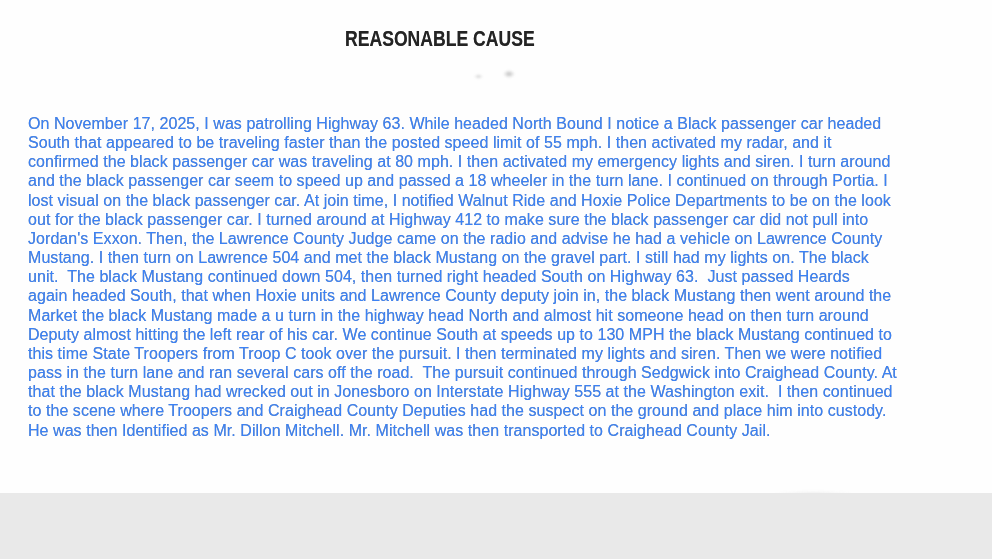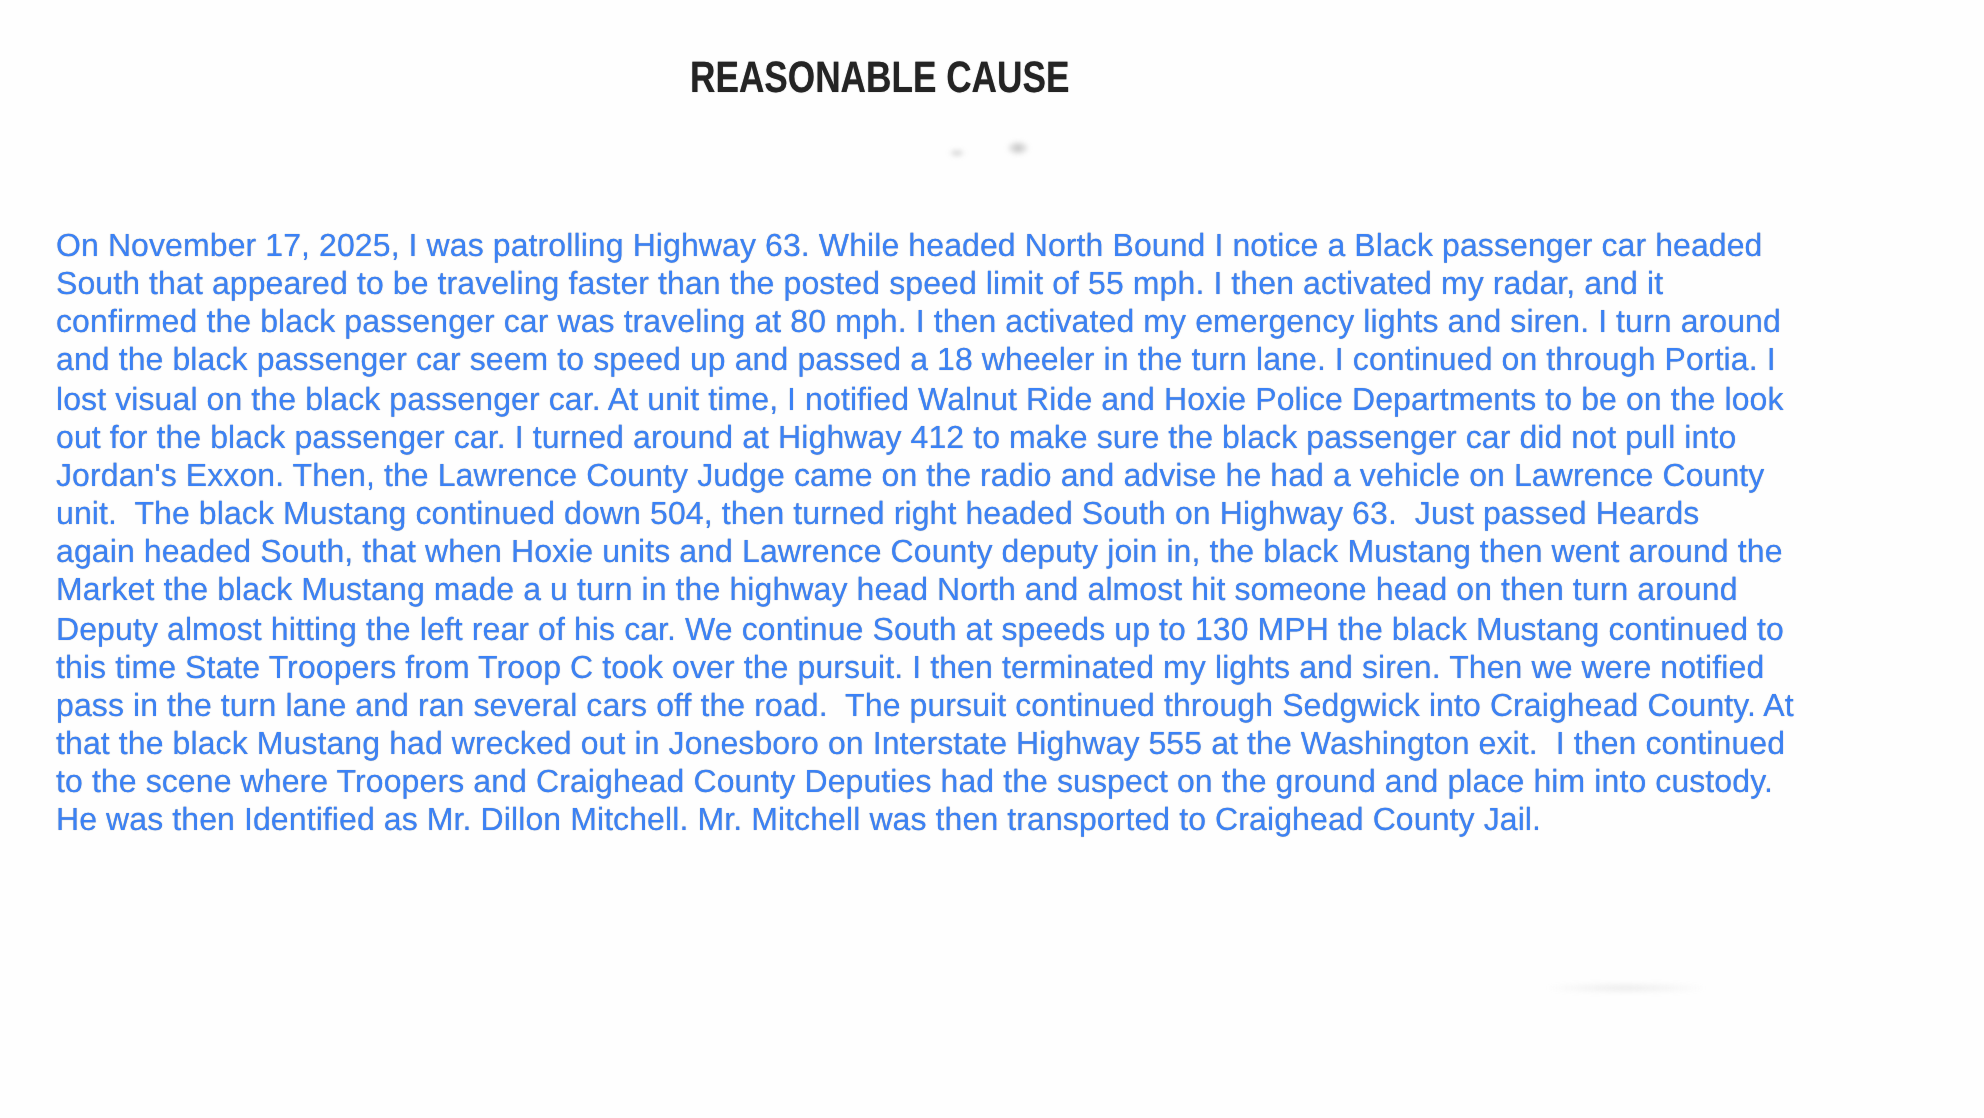--- a/index.html
+++ b/index.html
@@ -3,21 +3,21 @@
 <meta charset="utf-8">
 <style>
   html, body {
     margin: 0;
     padding: 0;
     background: #e9e9e9;
   }
   .page {
     position: relative;
     width: 992px;
-    height: 559px;
+    height: 493px;
     background: #fefefe;
     overflow: hidden;
     font-family: "Liberation Sans", "DejaVu Sans", sans-serif;
   }
   .doc-title {
     position: absolute;
     left: 345px;
     top: 26px;
     font-size: 22px;
     font-weight: 700;
@@ -78,23 +78,24 @@
 
   <div class="smudge smudge-1"></div>
   <div class="smudge smudge-2"></div>
   <div class="smudge smudge-3"></div>
 
   <div class="doc-body">
       <div class="line">On November 17, 2025, I was patrolling Highway 63. While headed North Bound I notice a Black passenger car headed</div>
       <div class="line">South that appeared to be traveling faster than the posted speed limit of 55 mph. I then activated my radar, and it</div>
       <div class="line">confirmed the black passenger car was traveling at 80 mph. I then activated my emergency lights and siren. I turn around</div>
       <div class="line">and the black passenger car seem to speed up and passed a 18 wheeler in the turn lane. I continued on through Portia. I</div>
-      <div class="line">lost visual on the black passenger car. At unit time, I notified Walnut Ride and Hoxie Police Departments to be on the look</div>
+      <div class="line">lost visual on the black passenger car. At join time, I notified Walnut Ride and Hoxie Police Departments to be on the look</div>
       <div class="line">out for the black passenger car. I turned around at Highway 412 to make sure the black passenger car did not pull into</div>
       <div class="line">Jordan's Exxon. Then, the Lawrence County Judge came on the radio and advise he had a vehicle on Lawrence County</div>
+      <div class="line">Mustang. I then turn on Lawrence 504 and met the black Mustang on the gravel part. I still had my lights on. The black</div>
       <div class="line">unit.  The black Mustang continued down 504, then turned right headed South on Highway 63.  Just passed Heards</div>
       <div class="line">again headed South, that when Hoxie units and Lawrence County deputy join in, the black Mustang then went around the</div>
       <div class="line">Market the black Mustang made a u turn in the highway head North and almost hit someone head on then turn around</div>
       <div class="line">Deputy almost hitting the left rear of his car. We continue South at speeds up to 130 MPH the black Mustang continued to</div>
       <div class="line">this time State Troopers from Troop C took over the pursuit. I then terminated my lights and siren. Then we were notified</div>
       <div class="line">pass in the turn lane and ran several cars off the road.  The pursuit continued through Sedgwick into Craighead County. At</div>
       <div class="line">that the black Mustang had wrecked out in Jonesboro on Interstate Highway 555 at the Washington exit.  I then continued</div>
       <div class="line">to the scene where Troopers and Craighead County Deputies had the suspect on the ground and place him into custody.</div>
       <div class="line">He was then Identified as Mr. Dillon Mitchell. Mr. Mitchell was then transported to Craighead County Jail.</div>
     </div>

